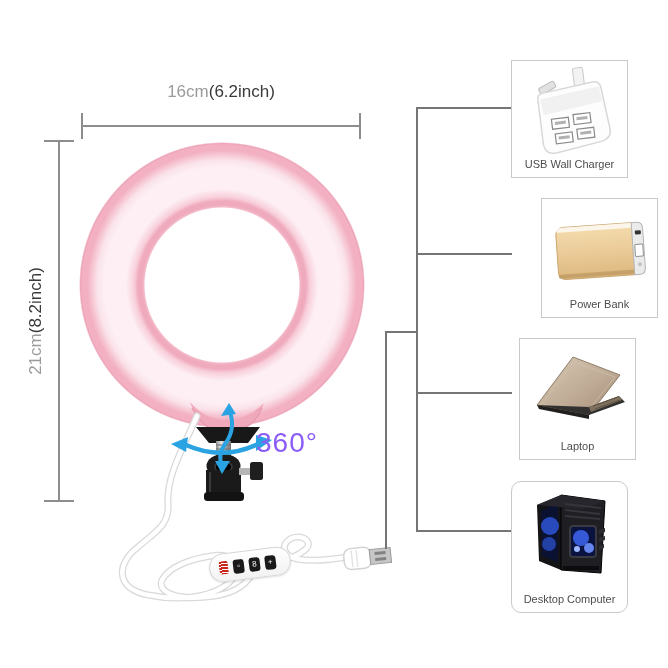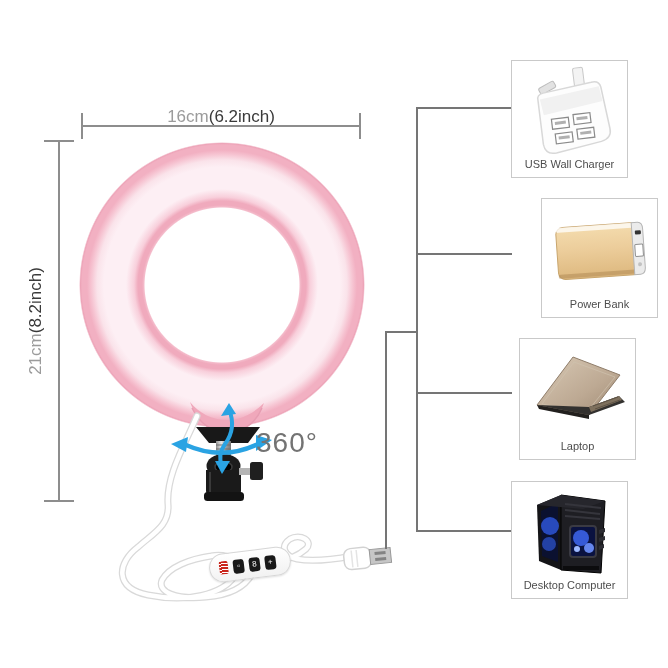--- a/index.html
+++ b/index.html
@@ -1,41 +1,41 @@
 <!DOCTYPE html>
 <html><head>
 <meta charset="utf-8">
 <style>
   html,body{margin:0;padding:0;background:#ffffff;}
   .canvas{position:relative;width:668px;height:668px;background:#ffffff;overflow:hidden;
           font-family:"Liberation Sans",sans-serif;}
   
   .dim-line{position:absolute;background:#8d8d8d;}
-  .dim-w-label{position:absolute;left:121px;top:107px;width:200px;text-align:center;
+  .dim-w-label{position:absolute;left:121px;top:82px;width:200px;text-align:center;
                font-size:17px;white-space:nowrap;}
   .dim-h-label{position:absolute;left:36px;top:321px;transform:translate(-50%,-50%) rotate(-90deg);
                font-size:17px;white-space:nowrap;}
   .t-gray{color:#9b9b9b;} .t-dark{color:#3a3a3a;}
   
   .ring{position:absolute;left:79px;top:142px;width:286px;height:286px;border-radius:50%;
     background:radial-gradient(143px circle at 143px 143px,
       #ffffff 0 77px,
       #f4bccb 78px,
       #f0aabd 80px 84px,
       #f8cfdb 88px,
       #fdeff4 96px 118px,
       #fae3ea 125px,
       #f6c3d1 131px,
       #f2b0c2 135px 140px,
       #eda4b8 141.5px,
       rgba(237,164,184,0) 143px);}
   
   .overlay{position:absolute;left:0;top:0;}
   
-  .deg{position:absolute;left:256px;top:427px;font-size:28px;color:#737373;
+  .deg{position:absolute;left:256px;top:427px;font-size:28px;color:#8b5cf6;
        letter-spacing:1px;white-space:nowrap;}
   
   .controller{position:absolute;left:209px;top:550px;width:82px;height:29px;
     background:linear-gradient(#ffffff,#f2f2f2);border:1px solid #d6d6d6;border-radius:14px;
     transform:rotate(-7deg);display:flex;align-items:center;gap:5px;padding:0 9px;
     box-sizing:border-box;box-shadow:0 1px 2px rgba(0,0,0,0.12);}
   .btn-red{width:9px;height:13px;background:#c9241b;border-radius:2px;
     background-image:repeating-linear-gradient(#c9241b 0 2px,#ffffff 2px 3px);}
   .btn-blk{width:11px;height:14px;background:#191919;border-radius:3px;color:#ffffff;
     font-size:8px;line-height:14px;text-align:center;overflow:hidden;}
@@ -220,21 +220,21 @@
       <polygon points="14,62 50,14 97,32 66,72" fill="url(#lid)" stroke="#8f7d6a" stroke-width="1"></polygon>
       <polygon points="19,61 51,19 92,34 64,69" fill="none" stroke="#cfc2ae" stroke-width="1" opacity="0.7"></polygon>
       <polygon points="14,62 66,72 102,59 96,53 66,64" fill="#33312f"></polygon>
       <polygon points="66,64 96,53 99,57 68,69" fill="#7e705d"></polygon>
       <path d="M70,63 L95,54 M72,66 L97,57" stroke="#5d5245" stroke-width="1"></path>
       <polygon points="14,62 66,72 66,76 16,66" fill="#22201e"></polygon>
     </svg>
     <div class="dev-label">Laptop</div>
   </div>
 
-  <div class="dev-box" style="top:481px;height:118px;">
+  <div class="dev-box" style="top:481px;height:132px;border-radius:10px;">
     <svg class="dev-art" width="110" height="92" viewBox="0 0 110 92">
       <polygon points="22,19 46,9 46,84 24,75" fill="#141417"></polygon>
       <polygon points="26,25 43,17 43,76 27,70" fill="#0b1130"></polygon>
       <circle cx="35" cy="40" r="9" fill="#2e55d6" opacity="0.85"></circle>
       <circle cx="34" cy="58" r="7" fill="#2e55d6" opacity="0.7"></circle>
       <polygon points="46,9 90,15 86,87 46,84" fill="#1e1e23" stroke="#000000" stroke-width="1"></polygon>
       <polygon points="22,19 46,9 90,15 68,23" fill="#26262c"></polygon>
       <path d="M50,18 L86,22 M50,24 L85,28 M50,30 L85,33" stroke="#35353c" stroke-width="2"></path>
       <rect x="55" y="40" width="26" height="31" rx="3" fill="#0a1240" stroke="#3a3a42" stroke-width="2"></rect>
       <circle cx="66" cy="52" r="8" fill="#3b63e8" opacity="0.9"></circle>

